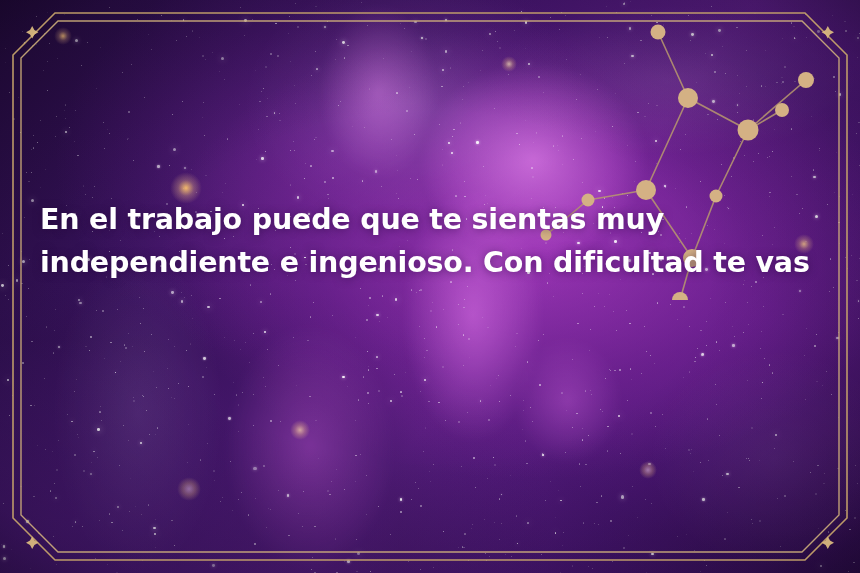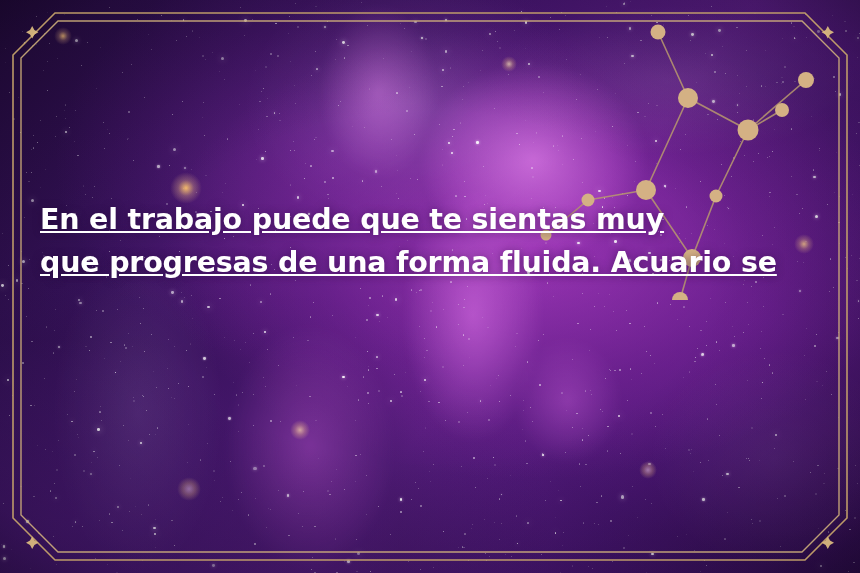--- a/index.html
+++ b/index.html
@@ -128,21 +128,21 @@
     width: 780px;
     margin: 0;
     font-family: "DejaVu Sans", sans-serif;
     font-weight: bold;
     font-size: 28.5px;
     line-height: 43px;
     color: #ffffff;
     text-shadow: 0 1px 8px rgba(35, 6, 55, 0.50);
     letter-spacing: -0.2px;
   }
-  #body-copy .ln { display: block; white-space: nowrap; text-decoration: underline; }
+  #body-copy .ln { display: block; white-space: nowrap; }
 </style>
 </head>
 <body>
 
 <div id="card">
 
   <div class="bg-layer" id="bg-base"></div>
   <div class="bg-layer" id="bg-nebula"></div>
   <div class="bg-layer" id="bg-figure"></div>
   <div class="bg-layer" id="bg-stars">
@@ -1227,17 +1227,17 @@
       <path d="M30,30 L32.2,26 L34.4,30 L38.4,32.2 L34.4,34.4 L32.2,38.4 L30,34.4 L26,32.2 Z"></path>
       <path d="M825.6,30 L827.8,26 L830,30 L834,32.2 L830,34.4 L827.8,38.4 L825.6,34.4 L821.6,32.2 Z"></path>
       <path d="M30,540.6 L32.2,536.6 L34.4,540.6 L38.4,542.8 L34.4,545 L32.2,549 L30,545 L26,542.8 Z"></path>
       <path d="M825.6,540.6 L827.8,536.6 L830,540.6 L834,542.8 L830,545 L827.8,549 L825.6,545 L821.6,542.8 Z"></path>
     </g>
   </svg>
 
   <div id="content">
     <p id="body-copy">
         <span class="ln">En el trabajo puede que te sientas muy</span>
-        <span class="ln">que progresas de una forma fluida. Acuario se</span>
+        <span class="ln">independiente e ingenioso. Con dificultad te vas</span>
       </p>
   </div>
 
 </div>
 
 </body></html>

